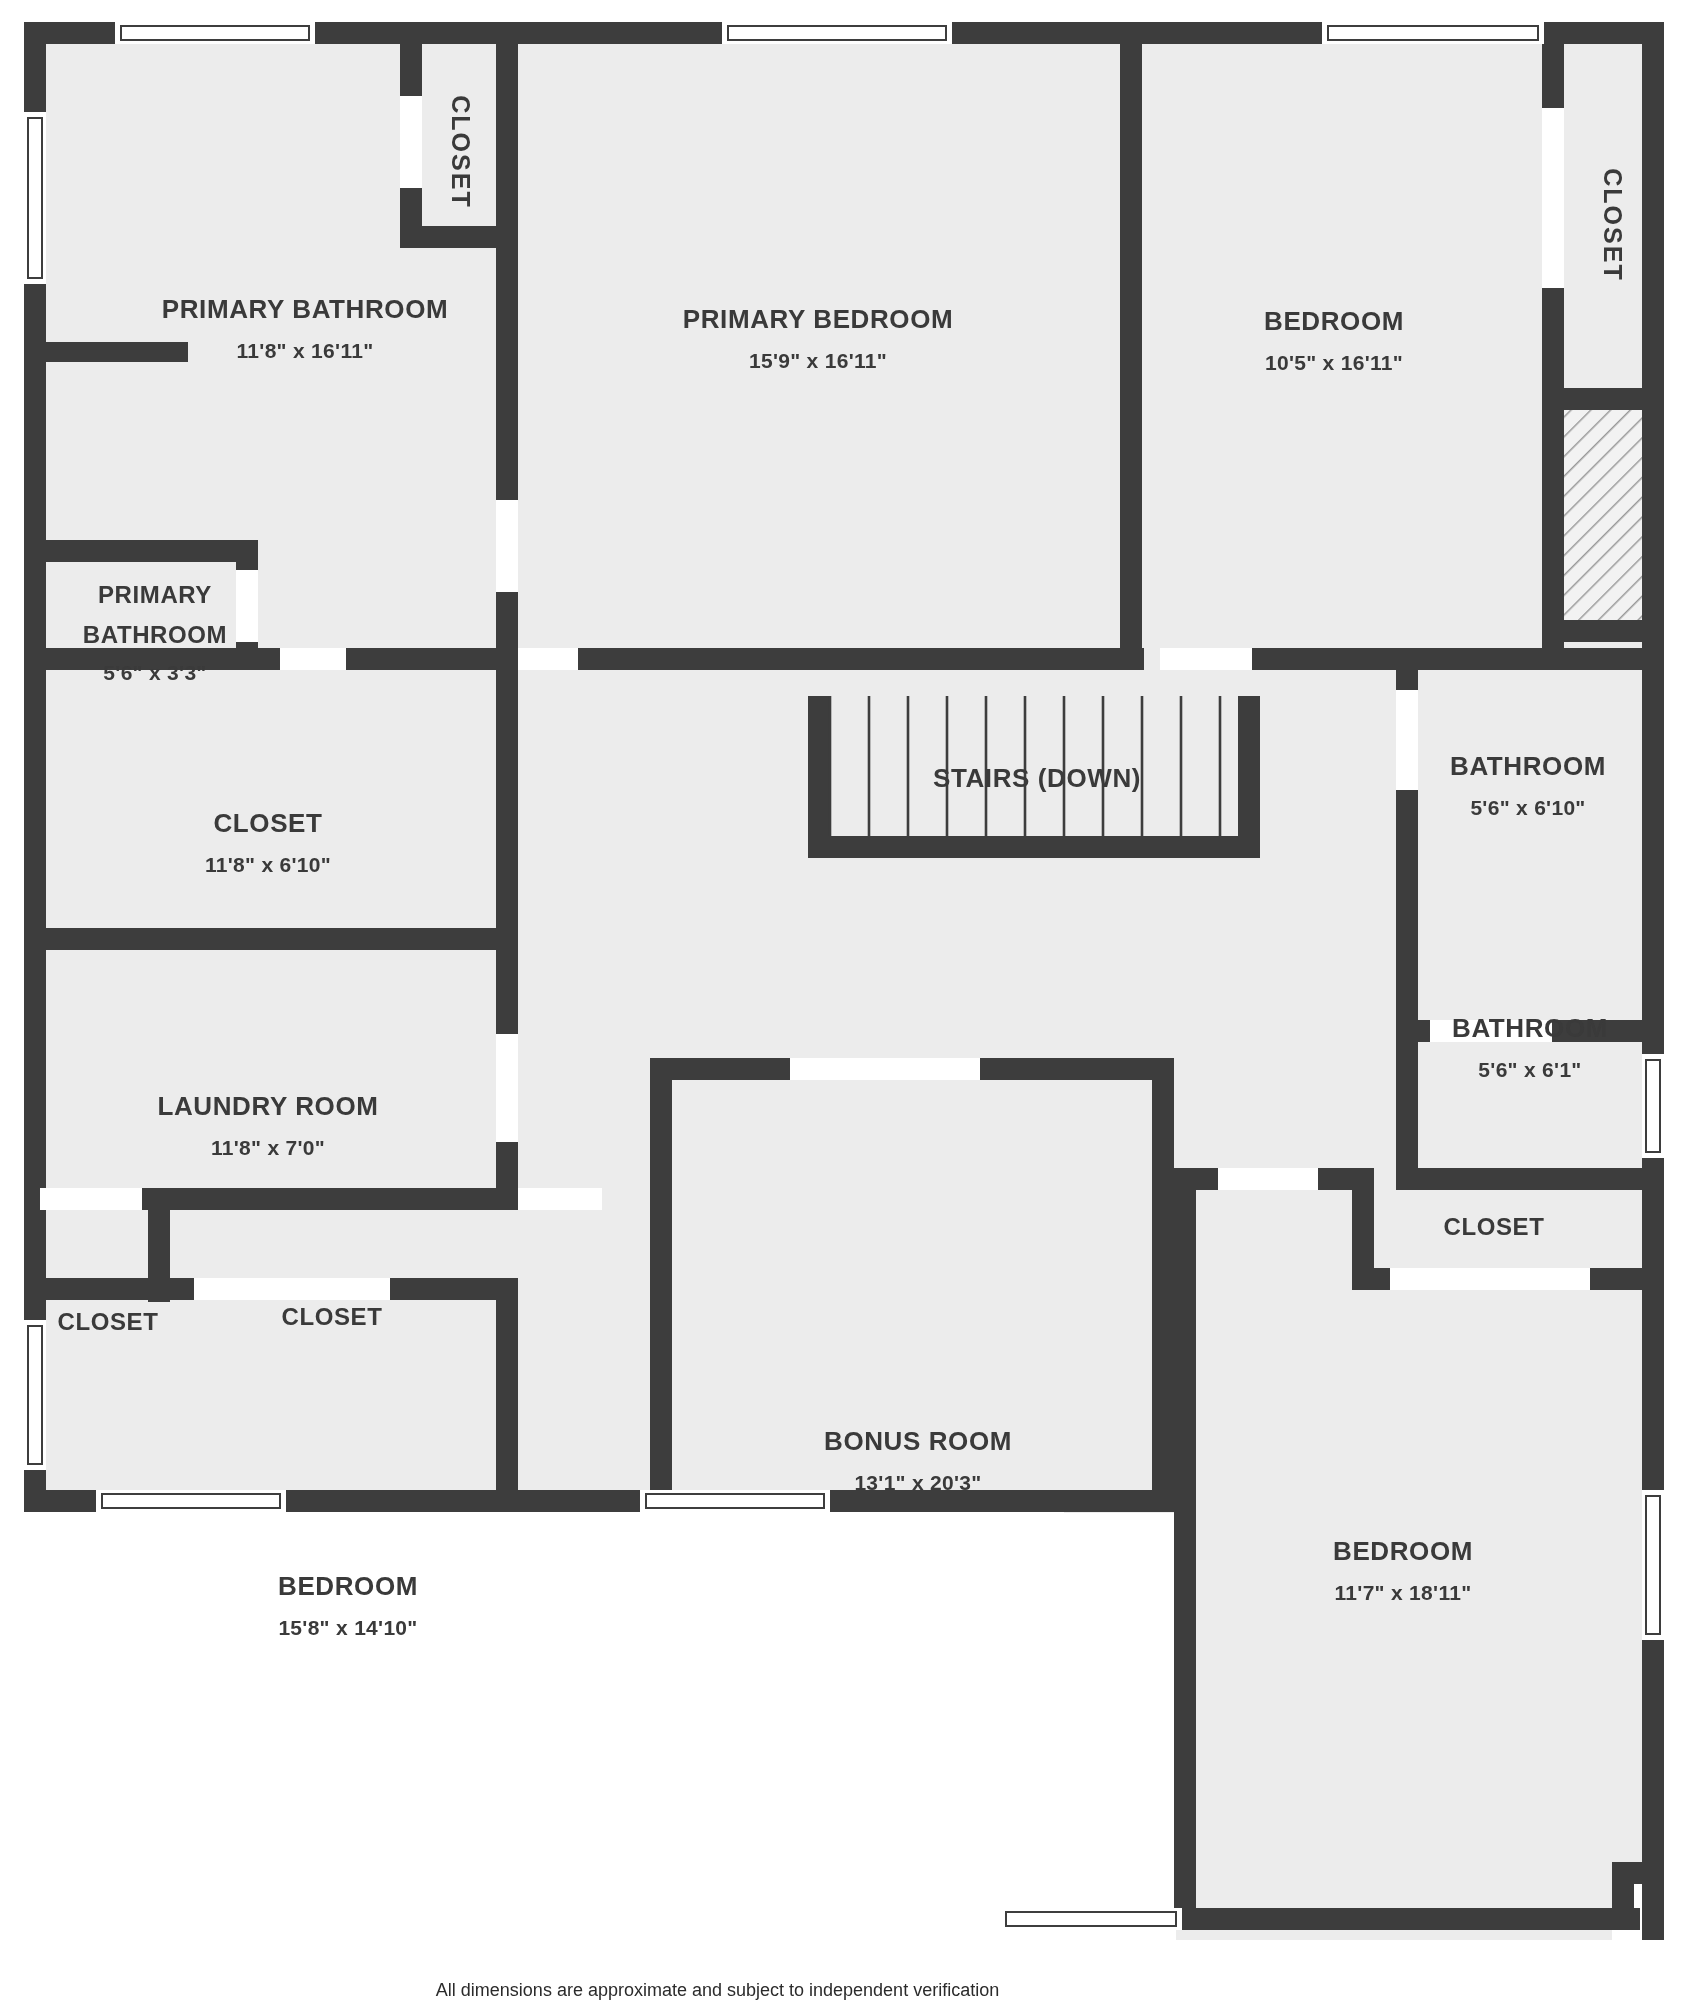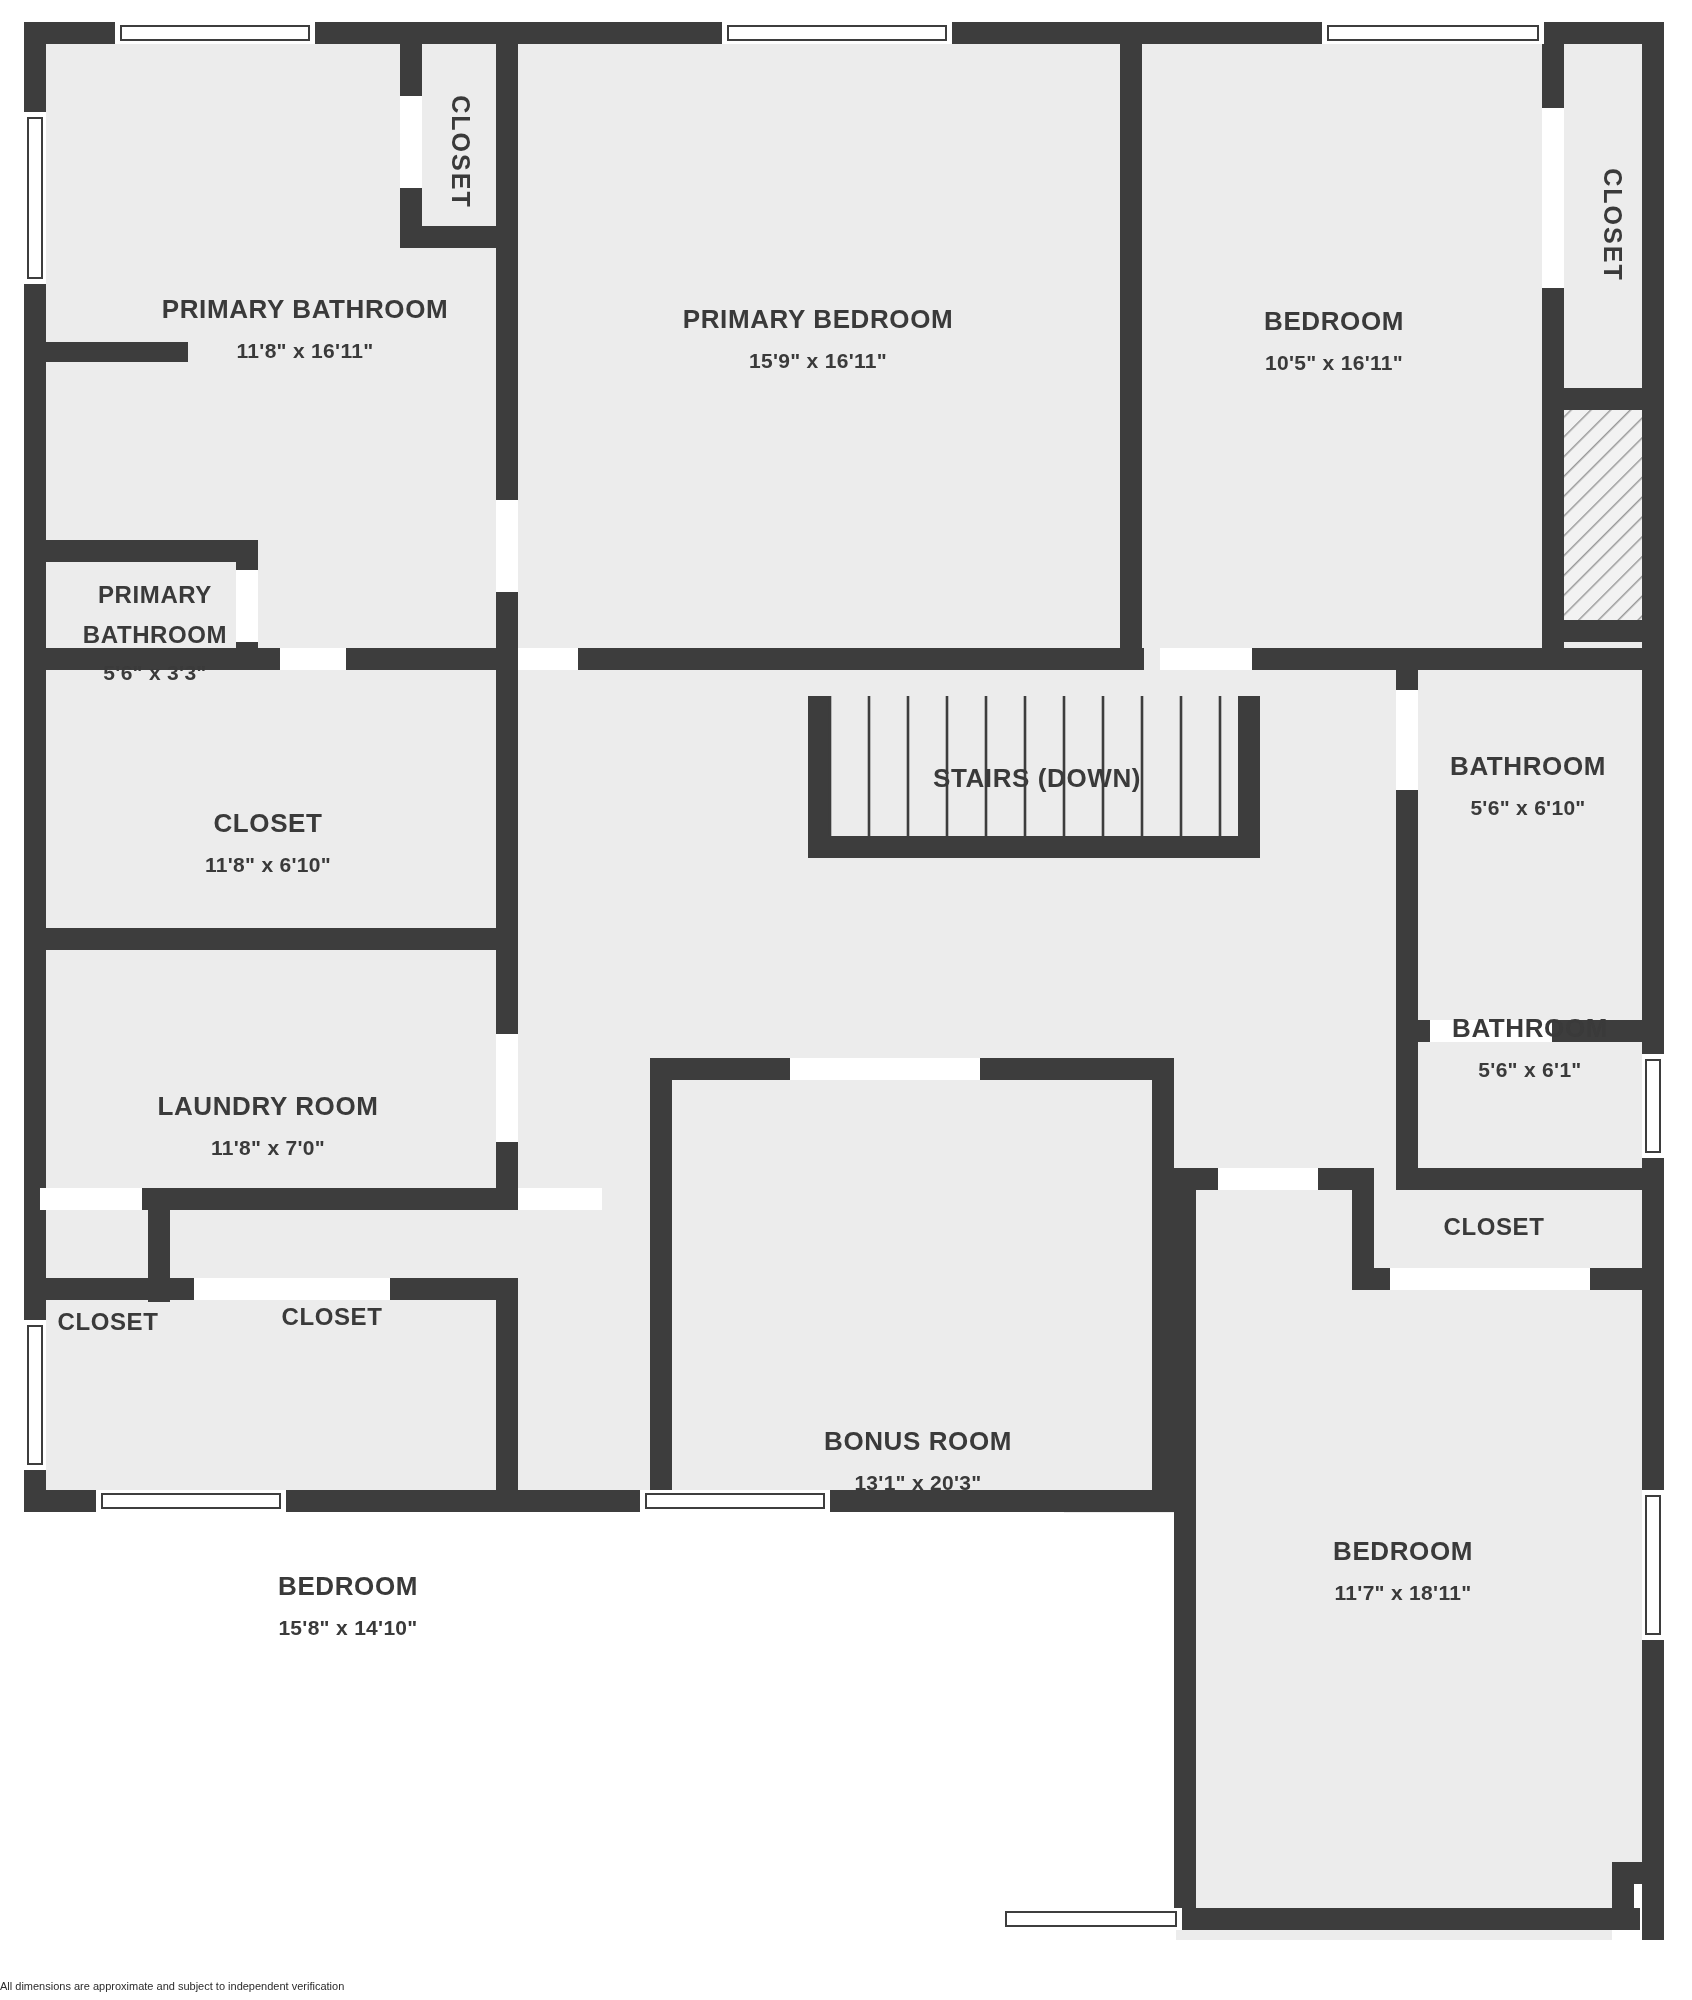--- a/index.html
+++ b/index.html
@@ -52,23 +52,23 @@
     font-size: 25px;
     fill: #3a3a3a;
     text-anchor: middle;
     letter-spacing: 2px;
   }
   .footer-note {
     position: absolute;
     left: 0;
     top: 1980px;
     width: 1435px;
-    text-align: left;
-    font-family: "Liberation Sans", sans-serif;
-    font-size: 11px;
+    text-align: center;
+    font-family: "Liberation Sans", sans-serif;
+    font-size: 18px;
     color: #2b2b2b;
   }
 </style>
 </head>
 <body>
 
 <div id="plan-root">
 
 <svg class="plan" viewBox="0 0 1692 2000" xmlns="http://www.w3.org/2000/svg">
   <defs>

